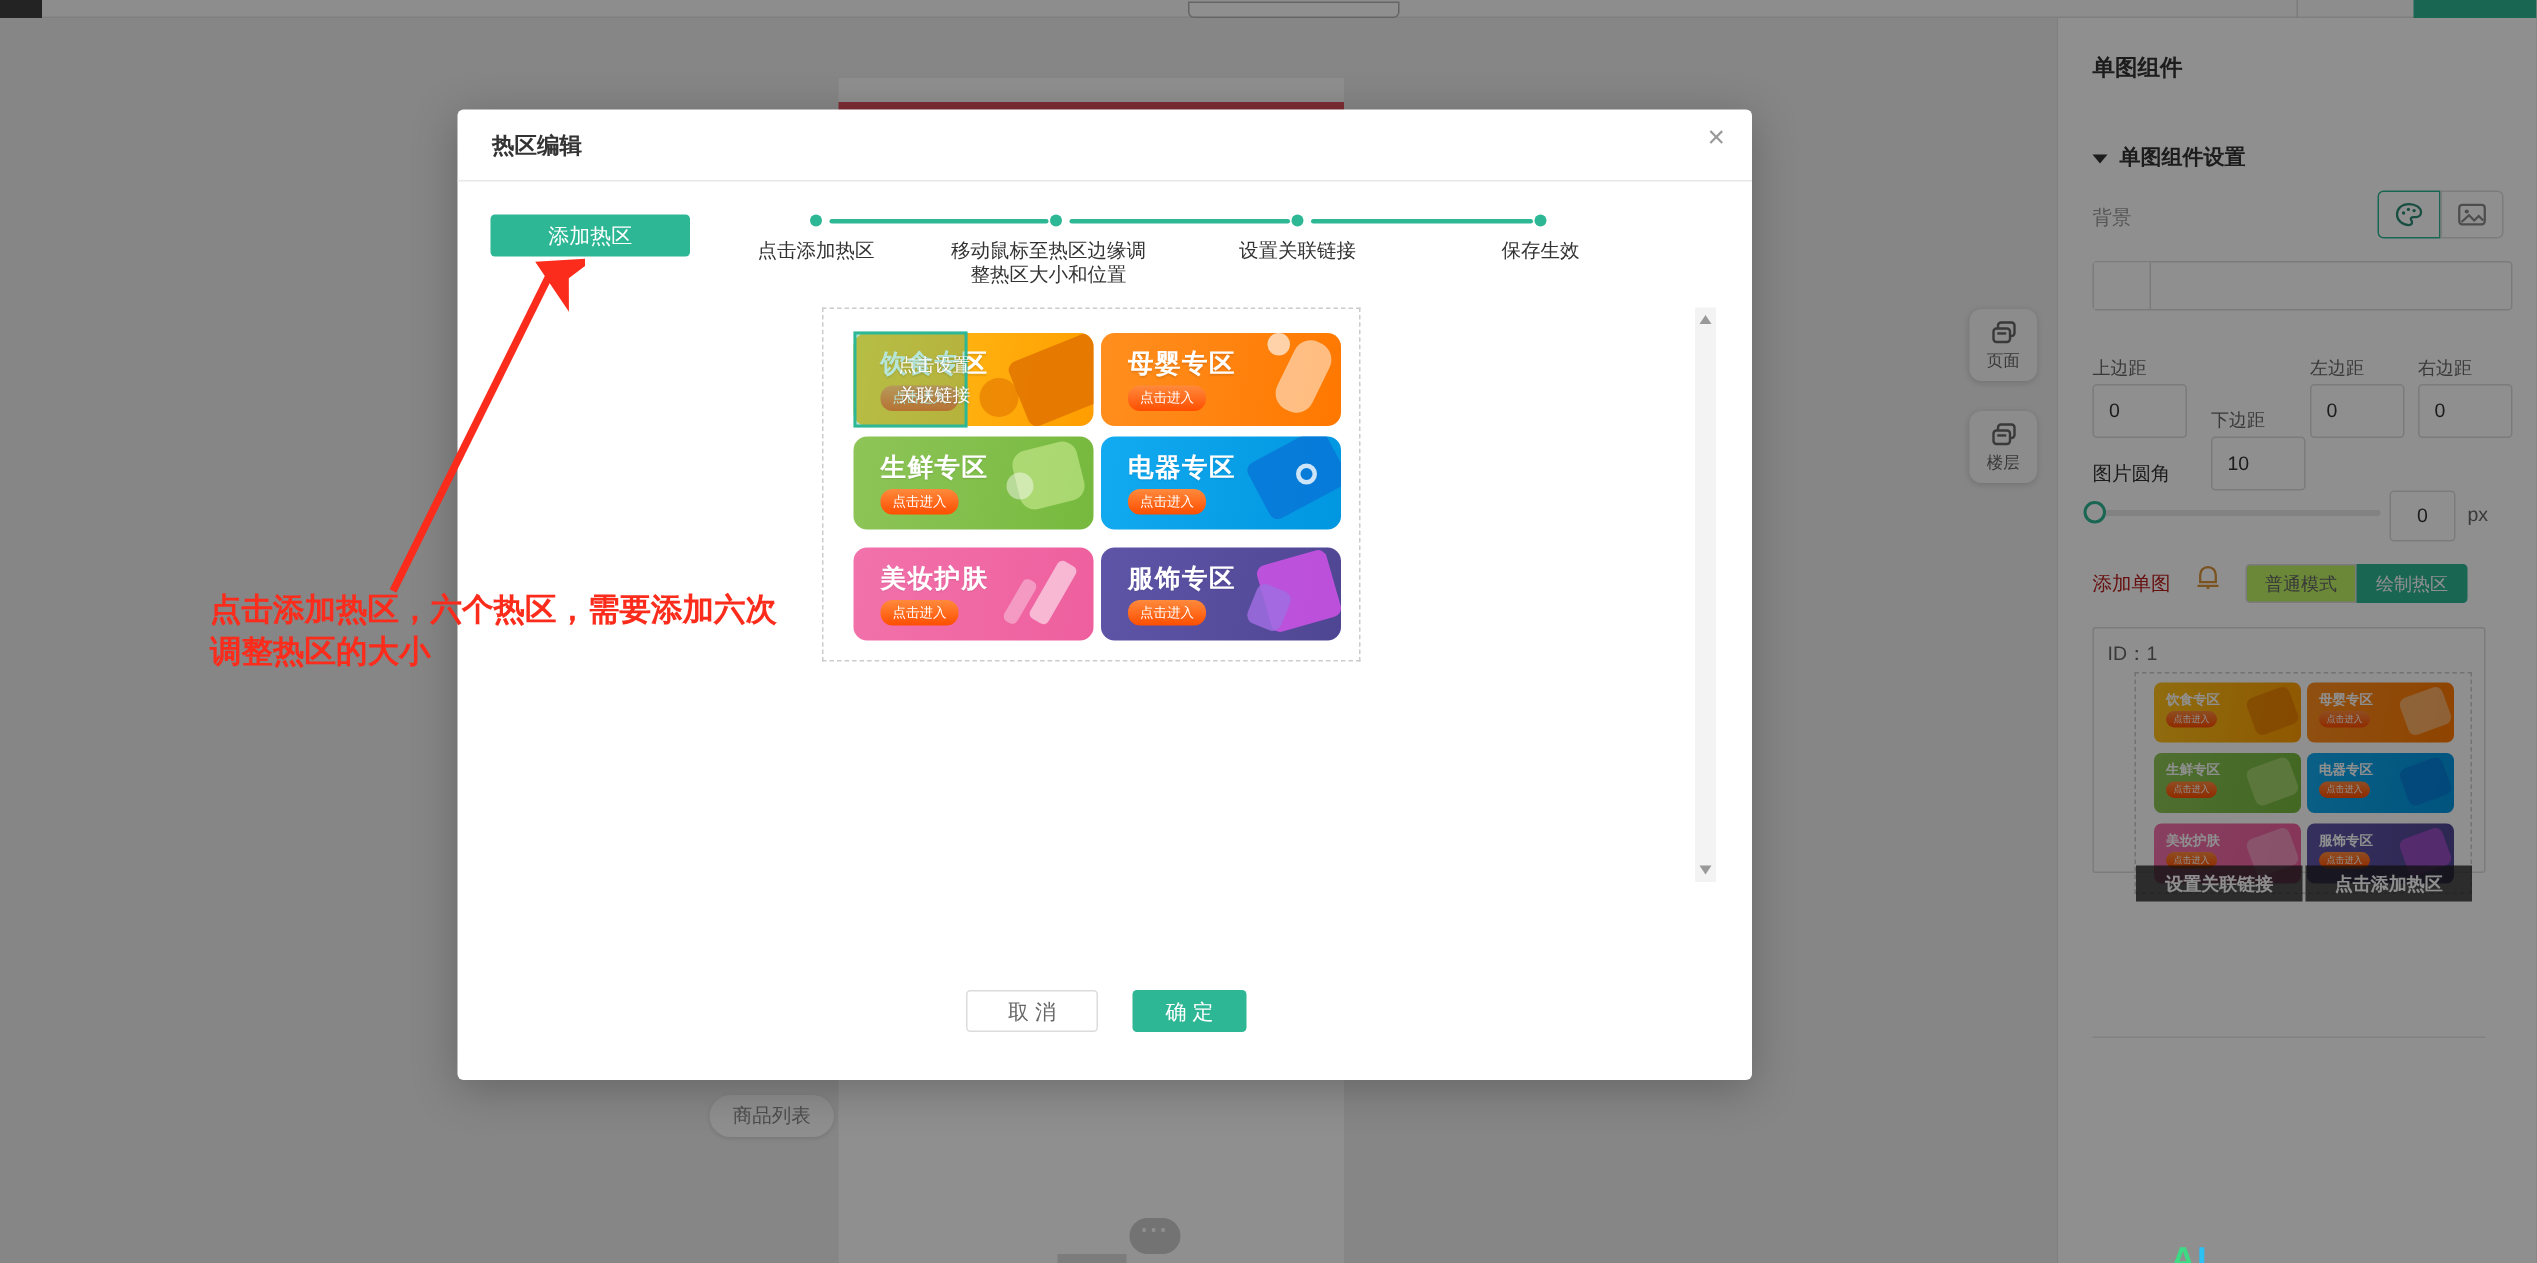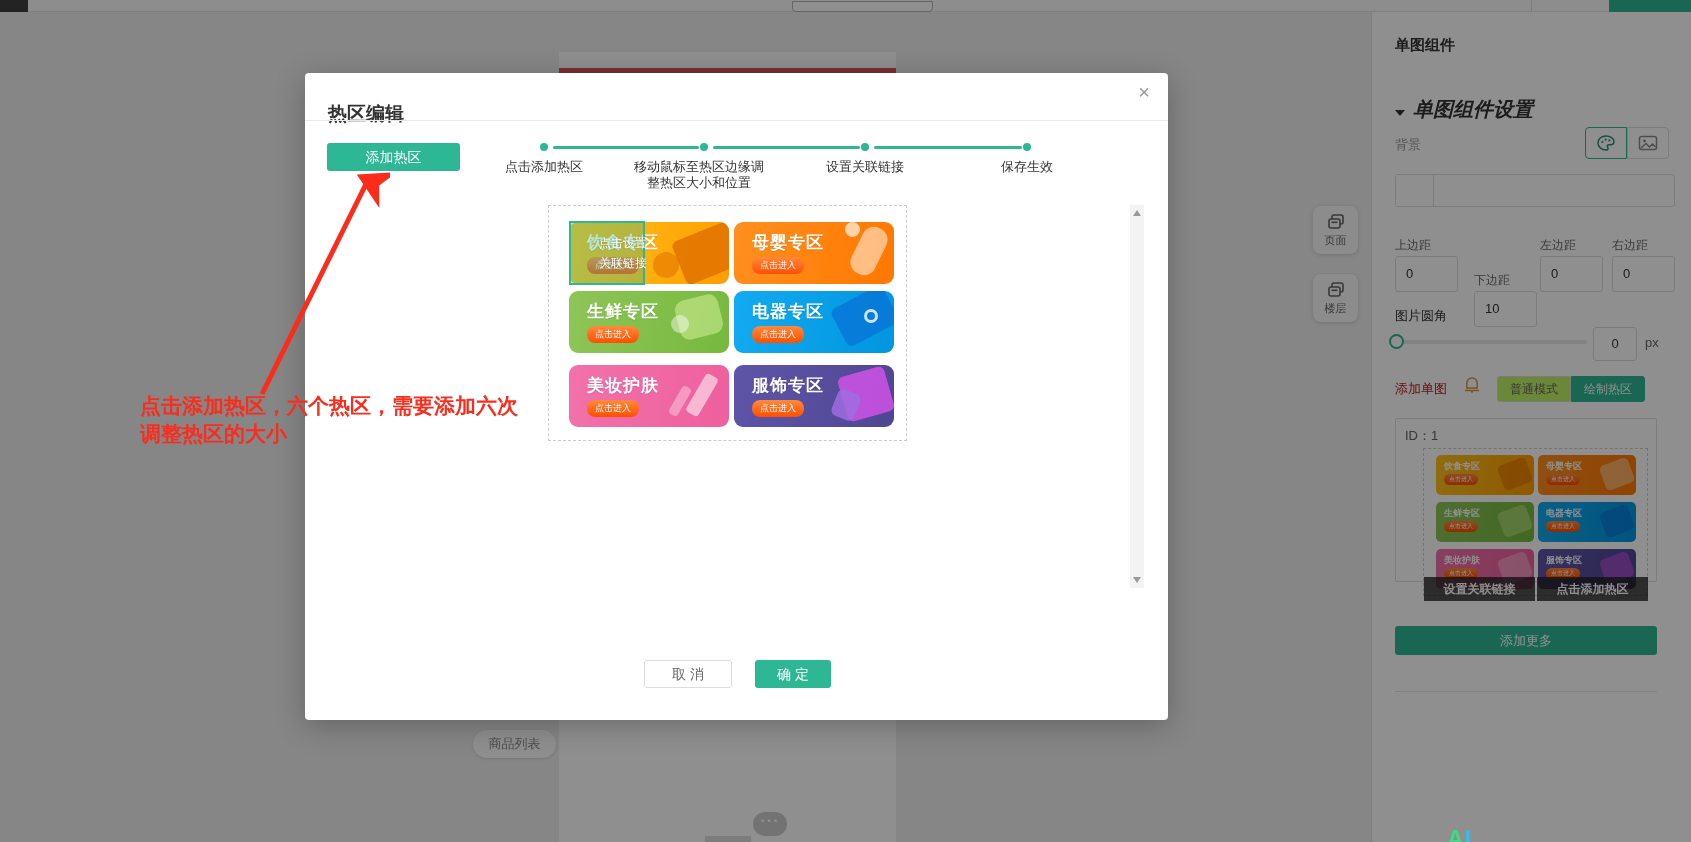--- a/index.html
+++ b/index.html
@@ -25,21 +25,21 @@
   .ph-square { left:705px; top:824px; width:46px; height:18px; background:#dedede; }
   .float-btn { left:1313px; width:45px; height:48px; background:#fafafa; border-radius:8px;
                box-shadow:0 1px 4px rgba(0,0,0,.15); display:flex; flex-direction:column; align-items:center;
                justify-content:center; gap:2px; color:#666; font-size:11px; }
   .fb1 { top:194px; } .fb2 { top:262px; }
 
   
   .sidebar { left:1371px; top:12px; width:320px; height:830px; background:#fff; border-left:1px solid #e4e4e4; z-index:2; }
   .sb { position:absolute; }
   .sb-title { left:23px; top:24px; font-size:15px; font-weight:bold; color:#333; }
-  .sb-section { left:23px; top:84px; font-size:20px; font-weight:bold; color:#333;font-style:italic; }
+  .sb-section { left:23px; top:84px; font-size:14px; font-weight:bold; color:#333; }
   .sb-caret { display:inline-block; width:0; height:0; border-left:5px solid transparent; border-right:5px solid transparent;
               border-top:6px solid #333; margin-right:8px; }
   .sb-bglabel { left:23px; top:124px; font-size:13px; color:#9a9a9a; }
   .iconbtn-group { left:213px; top:115px; display:flex; }
   .iconbtn { width:42px; height:32px; border:1px solid #ddd; background:#fff; display:flex; align-items:center; justify-content:center; }
   .iconbtn.left { border-radius:4px 0 0 4px; border-color:#2eb795; }
   .iconbtn.right { border-radius:0 4px 4px 0; }
   .color-row { left:23px; top:162px; width:280px; height:33px; border:1px solid #dcdcdc; border-radius:3px; display:flex; }
   .color-swatch { width:38px; height:100%; border-right:1px solid #dcdcdc; background:#fff; }
   .color-value { flex:1; font-size:13px; color:#555; line-height:31px; padding-left:12px; }
@@ -77,21 +77,21 @@
   
   .dim { position:fixed; inset:0; background:rgba(0,0,0,0.44); z-index:50; }
 
   
   .corner-logo { left:1447px; top:826px; z-index:60; font-size:23px; font-weight:bold; letter-spacing:1px; }
   .logo-a { color:#3ddc84; } .logo-i { color:#2bc1f5; }
 
   
   .modal { left:305px; top:73px; width:863px; height:647px; background:#fff; border-radius:4px;
            box-shadow:0 6px 30px rgba(0,0,0,.25); z-index:100; }
-  .modal-title { left:23px; top:28px; font-size:19px; font-weight:bold; color:#333; }
+  .modal-title { left:23px; top:15px; font-size:15px; font-weight:bold; color:#333; }
   .modal-close { right:18px; top:9px; font-size:20px; color:#999; cursor:pointer; line-height:20px; }
   .modal-hdiv { left:0; top:47px; width:863px; height:1px; background:#e8e8e8; }
   .add-hotspot-btn { left:22px; top:70px; width:133px; height:28px; background:#2eb795; border-radius:3px; color:#fff;
                      font-size:14px; text-align:center; line-height:28px; }
   .step-dot { top:70px; width:8px; height:8px; border-radius:50%; background:#2eb795; }
   .step-line { top:73px; height:3px; background:#2eb795; border-radius:2px; }
   .step-label { top:86px; width:150px; margin-left:-75px; text-align:center; font-size:13px; color:#333; line-height:16px; }
   .img-box { left:243px; top:132px; width:359px; height:236px; border:1px dashed #ccc; }
   .mscroll { left:825px; top:132px; width:14px; height:383px; background:#f3f3f3; }
   .sc-arrow { left:3px; width:0; height:0; border-left:4px solid transparent; border-right:4px solid transparent; }
@@ -251,21 +251,20 @@
       <div class="abs mini-tile g-cloth" style="left:114px;top:100px;">
         <div class="mini-blob" style="background:#cf52e8;"></div>
         <div class="mini-title">服饰专区</div>
           <div class="mini-badge">点击进入</div>
       </div>
     </div>
     <div class="sb thumb-ovl to1">设置关联链接</div>
     <div class="sb thumb-ovl to2">点击添加热区</div>
   </div>
 
-  <div class="sb add-more">添加更多</div>
   <div class="sb sb-divider"></div>
 </div>
 
 <div class="dim"></div>
 
 <div class="abs corner-logo"><span class="logo-a">A</span><span class="logo-i">I</span></div>
 
 <div class="abs modal">
   <div class="abs modal-title">热区编辑</div>
   <div class="abs modal-close">×</div>

